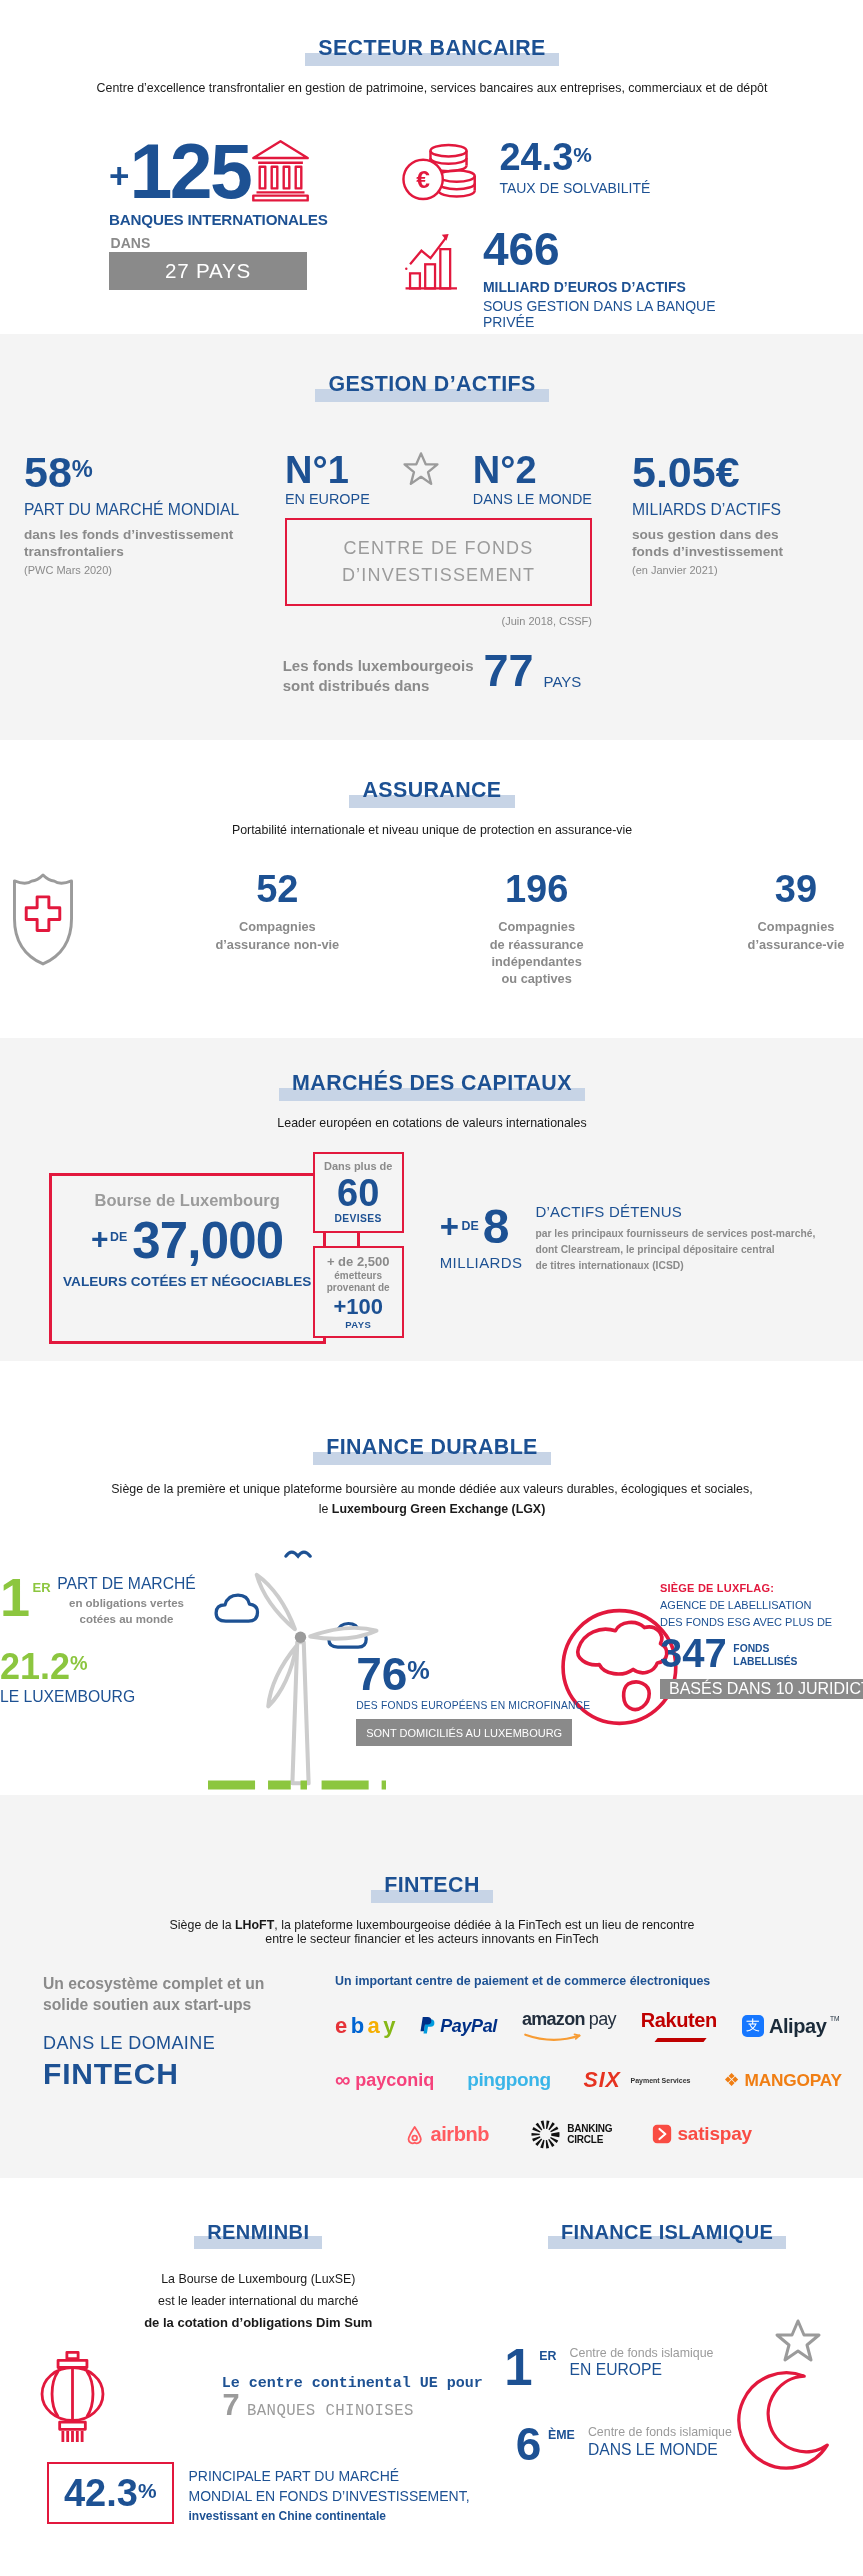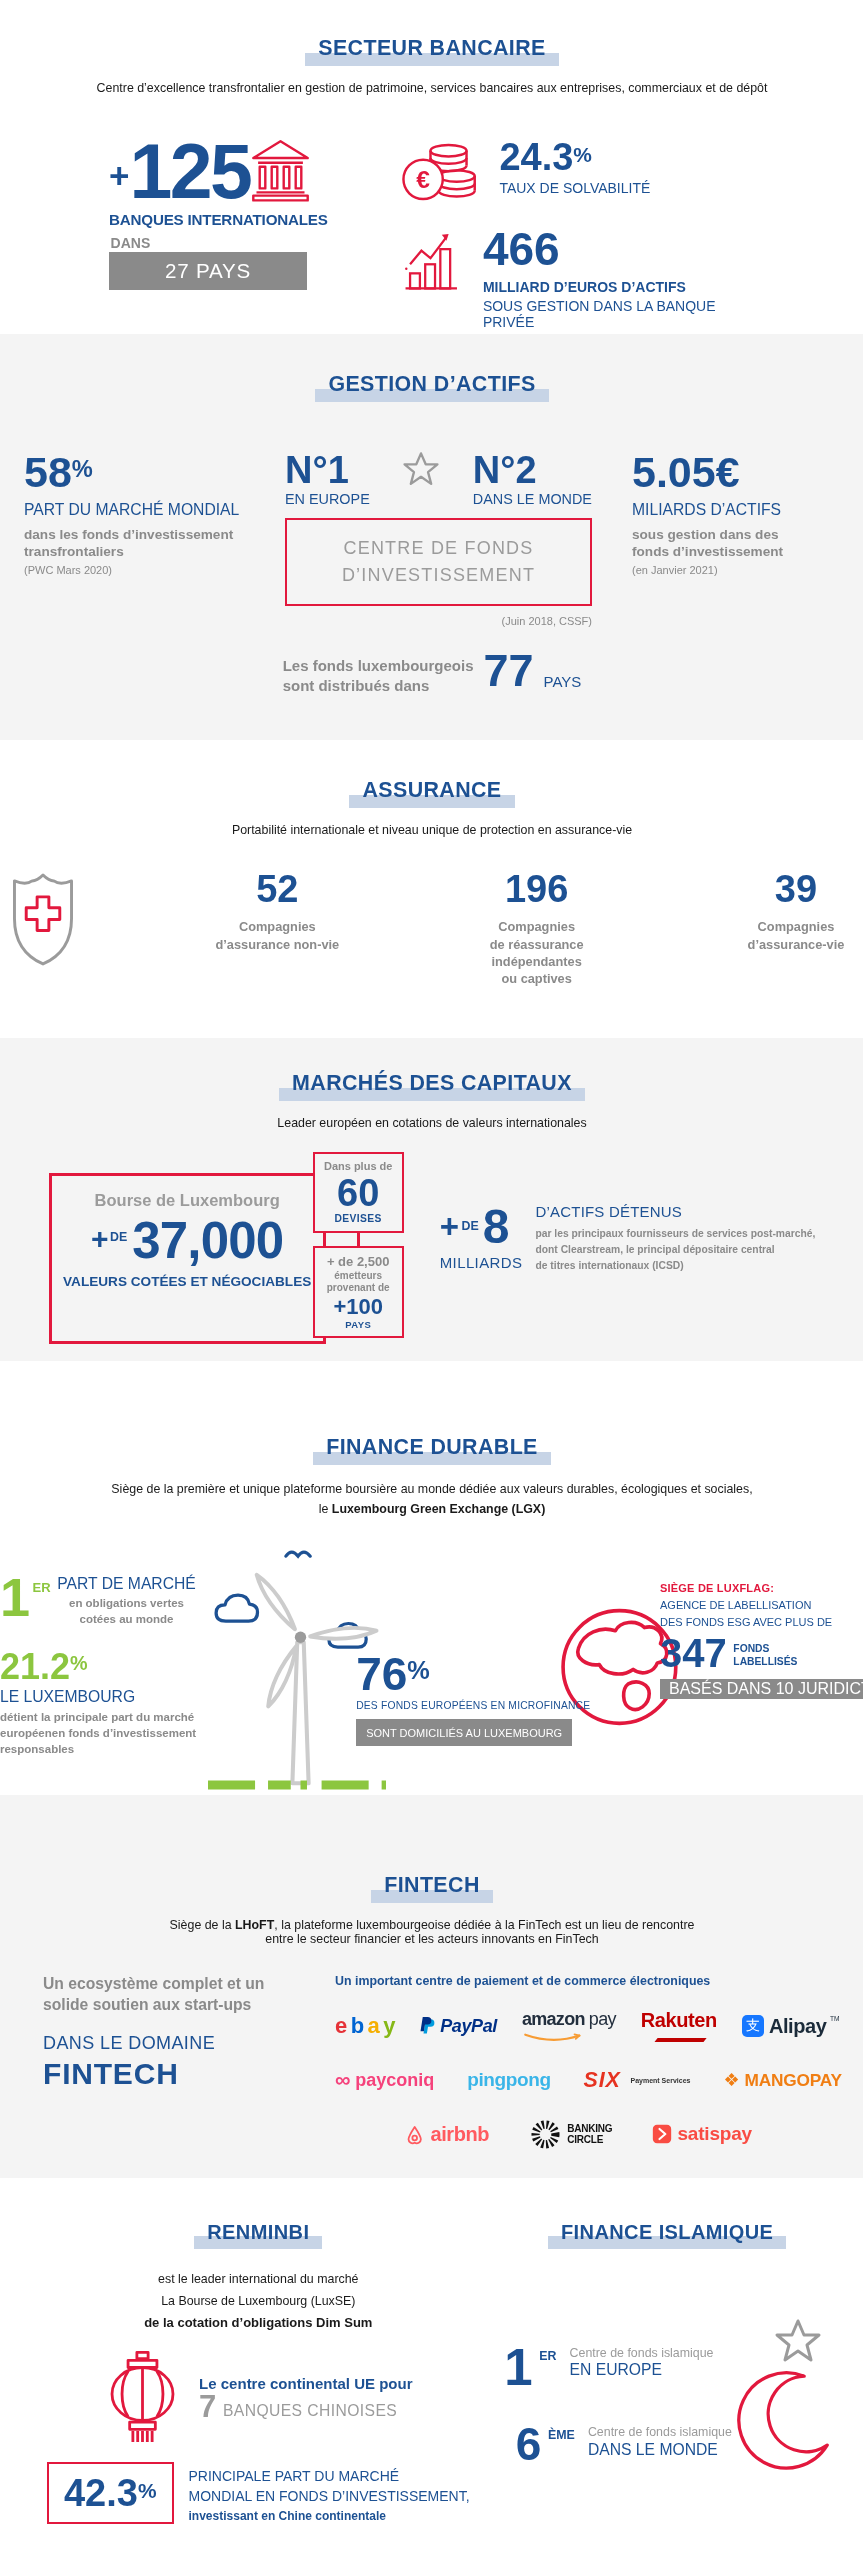--- a/index.html
+++ b/index.html
@@ -160,21 +160,21 @@
   .satispay-txt{font-size:19px;font-weight:700;color:#f94c43;letter-spacing:-0.2px;}
 
   
   #sec-bottom{height:398px;padding-top:43px;}
   .bot-row{display:flex;justify-content:center;gap:21.4px;align-items:flex-start;}
   .rmb-col{width:449px;}
   .isl-col{width:326px;position:relative;}
   .sec-title.small{font-size:20px;}
   .rmb-lines{text-align:center;font-size:12.4px;line-height:1.75;margin-top:20px;}
   .rmb-line-bold{font-weight:700;font-size:13px;}
-  .rmb-lantern-row{display:flex;align-items:center;justify-content:center;gap:18px;margin-top:15px;}
+  .rmb-lantern-row{display:flex;align-items:center;justify-content:space-between;gap:18px;margin-top:15px;font-family:Liberation Mono, monospace;}
   .cc-txt{text-align:left;}
   .cc-l1{font-size:15px;font-weight:700;color:var(--blue);}
   .cc-l2{display:flex;align-items:flex-end;gap:6.6px;margin-top:1.6px;}
   .cc-7{font-size:31px;font-weight:700;color:var(--lgray);line-height:.9;}
   .cc-banques{font-size:15.7px;color:var(--lgray);letter-spacing:0.4px;margin-bottom:1.6px;}
   .rmb-share-row{display:flex;align-items:flex-start;gap:15px;margin-top:16.5px;justify-content:center;}
   .box423{border:2.9px solid var(--red);padding:10px 15px;}
   .v423{font-size:38px;font-weight:700;color:var(--blue);line-height:1;}
   .share-txt{margin-top:3.3px;}
   .share-l12{font-size:14px;color:var(--blue);line-height:1.45;}
@@ -395,23 +395,20 @@
         <span class="gb-sup">ER</span>
         <div>
           <div class="gb-lbl">PART DE MARCHÉ</div>
           <div class="gb-sub pre">en obligations vertes
 cotées au monde</div>
         </div>
       </div>
       <div class="resp">
         <div class="resp-val"><span>21.2</span><span class="pct">%</span></div>
         <div class="resp-lbl">LE LUXEMBOURG</div>
-        <div class="resp-sub pre">détient la principale part du marché
-européenen fonds d’investissement
-responsables</div>
       </div>
     </div>
     <svg class="turbine" width="180" height="249" viewBox="0 0 220 304">
       <path d="M96 16 q7-10 15 0 q7-10 15 0" fill="none" stroke="#1d5193" stroke-width="4" stroke-linecap="round"></path>
       <path d="M22 96 q-12 0 -12-10 q0-10 11-10 q3-12 16-12 q12 0 14 11 q10 1 10 10 q0 11-11 11 z" fill="#ffffff" stroke="#1d5193" stroke-width="4" stroke-linejoin="round"></path>
       <path d="M160 128 q-11 0 -11-9 q0-9 10-9 q3-11 14-11 q11 0 13 10 q9 1 9 9 q0 10-10 10 z" fill="#ffffff" stroke="#1d5193" stroke-width="4" stroke-linejoin="round"></path>
       <g fill="#ffffff" stroke="#cccccc" stroke-width="5" stroke-linejoin="round">
         <path d="M104 296 L110 122 L118 122 L124 296 Z"></path>
         <path transform="rotate(205 114 116)" d="M114 104 C106 74 106 44 114 22 C122 44 122 74 114 104 Z"></path>
         <path transform="rotate(325 114 116)" d="M114 104 C106 74 106 44 114 22 C122 44 122 74 114 104 Z"></path>
@@ -533,22 +530,22 @@
       </div>
     </div>
   </div>
 </section>
 
 <section class="sec" id="sec-bottom">
   <div class="bot-row">
     <div class="rmb-col">
       <h2 class="sec-title small"><span class="hl">RENMINBI</span></h2>
       <div class="rmb-lines">
+        <div>La Bourse de Luxembourg (LuxSE)</div>
         <div>est le leader international du marché</div>
-        <div>La Bourse de Luxembourg (LuxSE)</div>
         <div class="rmb-line-bold">de la cotation d’obligations Dim Sum</div>
       </div>
       <div class="rmb-lantern-row">
         <svg width="77" height="96" viewBox="0 0 96 118">
           <g fill="none" stroke="#e2183d" stroke-width="3.5" stroke-linejoin="round">
             <rect x="41" y="2" width="14" height="8"></rect>
             <rect x="30" y="12" width="36" height="9"></rect>
             <ellipse cx="48" cy="54" rx="38" ry="33"></ellipse>
             <path d="M30 26 C20 40 20 68 30 82"></path>
             <path d="M48 21 V87"></path>

